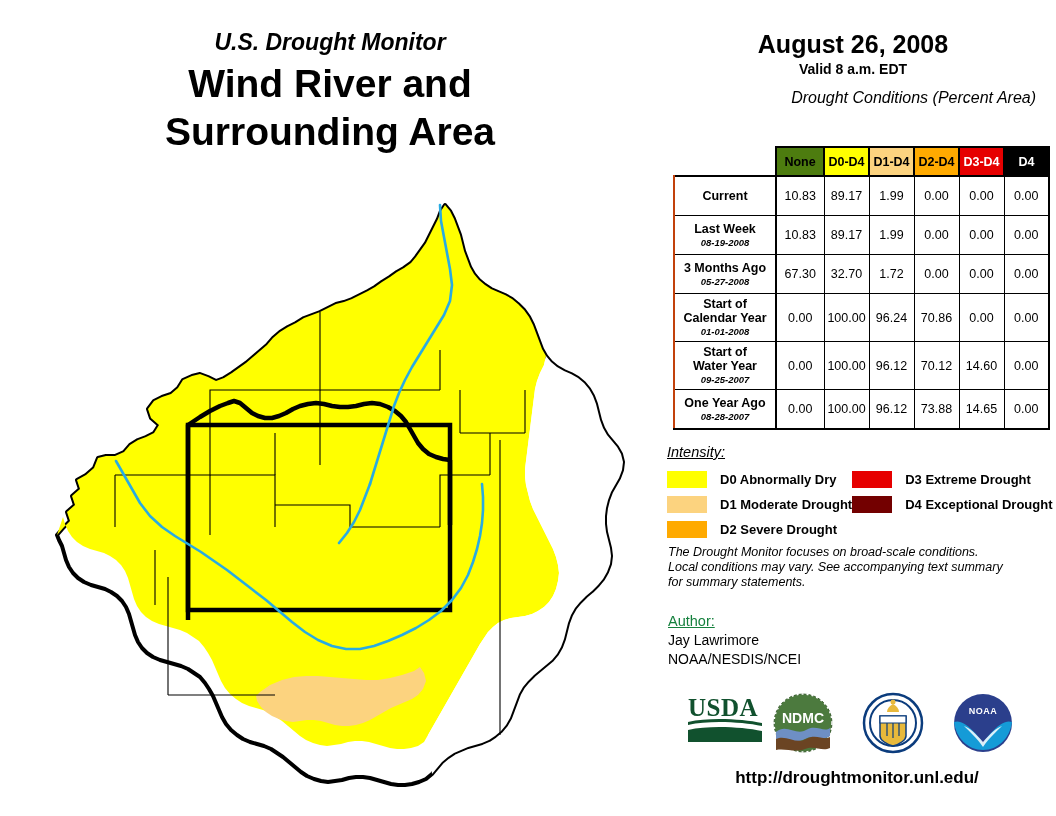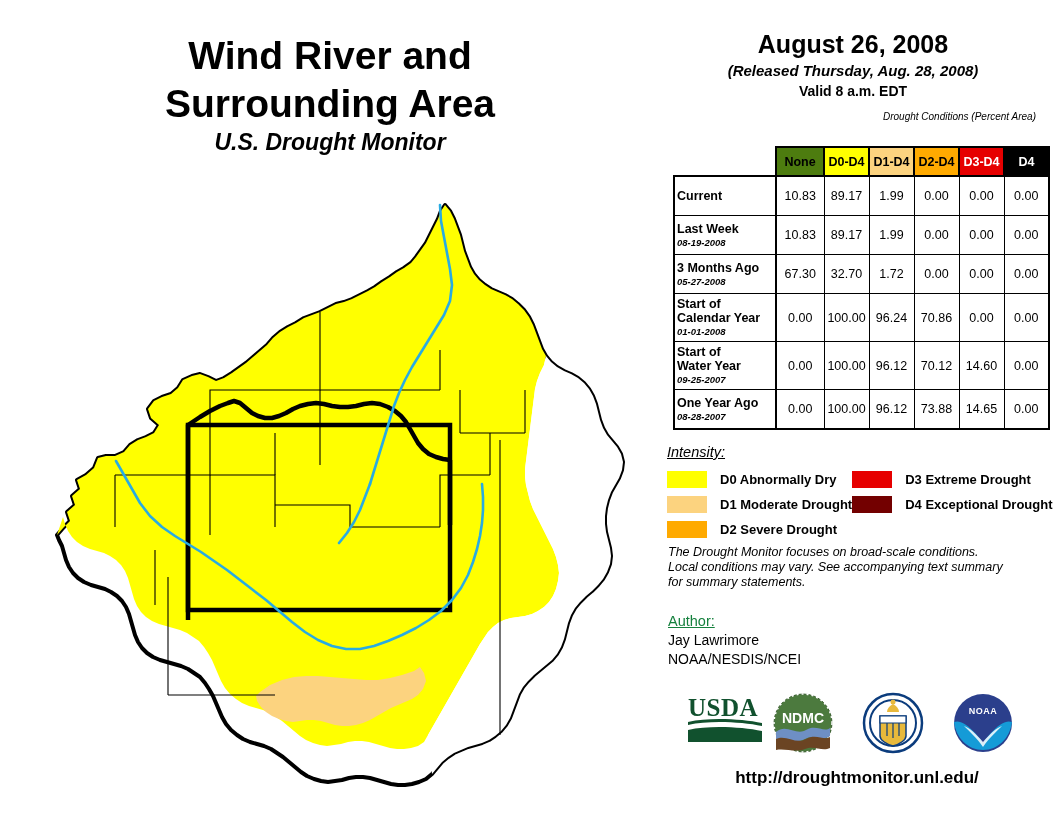--- a/index.html
+++ b/index.html
@@ -79,21 +79,21 @@
   }
   #date-valid {
     font-size: 14px;
     font-weight: bold;
     color: #000000;
     line-height: 19px;
     margin-top: 1px;
   }
 
   #table-caption {
-    font-size: 10px;
+    font-size: 16px;
     font-style: italic;
     color: #000000;
     text-align: right;
     width: 374px;
     margin-top: 10px;
   }
 
   
   #cond-table {
     position: absolute;
@@ -120,23 +120,23 @@
   #cond-table thead th {
     height: 27px;
     font-size: 12.5px;
     font-weight: bold;
     border: 2px solid #000000;
     width: 43px;
   }
   #cond-table thead th.hdr-none { width: 46px; }
   #cond-table tbody td.rowlabel {
     width: 96px;
-    border-left: 2px solid #000000;
+    border-left: 2px solid #c2410c;
     border-right: 2px solid #000000;
-    text-align: left;
+    text-align: center;
     padding: 3px 2px;
   }
   #cond-table tbody tr:first-child td { border-top: 2px solid #000000; }
   #cond-table tbody tr:last-child td { border-bottom: 2px solid #000000; }
   #cond-table tbody td.val {
     width: 43px;
     height: 38px;
     font-size: 12.5px;
   }
   #cond-table tbody td.val.vnone { width: 46px; }
@@ -245,25 +245,25 @@
     font-weight: bold;
     color: #000000;
   }
 </style>
 </head>
 <body>
 
 <div id="page">
 
   <div id="title-block">
+    <div id="usdm-label">U.S. Drought Monitor</div>
     <div id="region-title">
       <div>Wind River and</div>
       <div>Surrounding Area</div>
     </div>
-    <div id="usdm-label">U.S. Drought Monitor</div>
   </div>
 
   <div id="map-wrap">
     <svg id="map-svg" width="640" height="620" viewBox="0 0 640 620" xmlns="http://www.w3.org/2000/svg">
 
       <g>
         <path id="outer-outline" fill="#FFFFFF" stroke="#000000" stroke-width="4" stroke-linejoin="round" d="M 37,360 L 44,352 L 50,346 L 47,337 L 55,330 L 52,321 L 60,314 L 57,305
              L 66,300 L 74,293 L 78,283 L 86,281 L 95,281 L 104,277 L 110,270
              L 118,265 L 126,262 L 134,258 L 139,250 L 131,243 L 128,234 L 134,226
              L 142,222 L 151,219 L 158,213 L 163,205 L 172,201 L 180,199 L 188,202
@@ -415,21 +415,20 @@
                  L 462,309"></path>
         <path d="M 350,309 L 345,322 L 340,335 L 334,347 L 327,358 L 319,368"></path>
       </g>
     </svg>
   </div>
 
   <div id="right-col">
 
     <div id="date-block">
       <div id="date-main">August 26, 2008</div>
-      <div id="date-released">(Released Thursday, Aug. 28, 2008)</div>
       <div id="date-valid">Valid 8 a.m. EDT</div>
     </div>
 
     <div id="table-caption">Drought Conditions (Percent Area)</div>
 
     <table id="cond-table">
       <thead>
         <tr>
           <td class="corner-blank"></td>
           <th class="hdr-none" style="background:#4d7c0f;color:#000000;">None</th>

